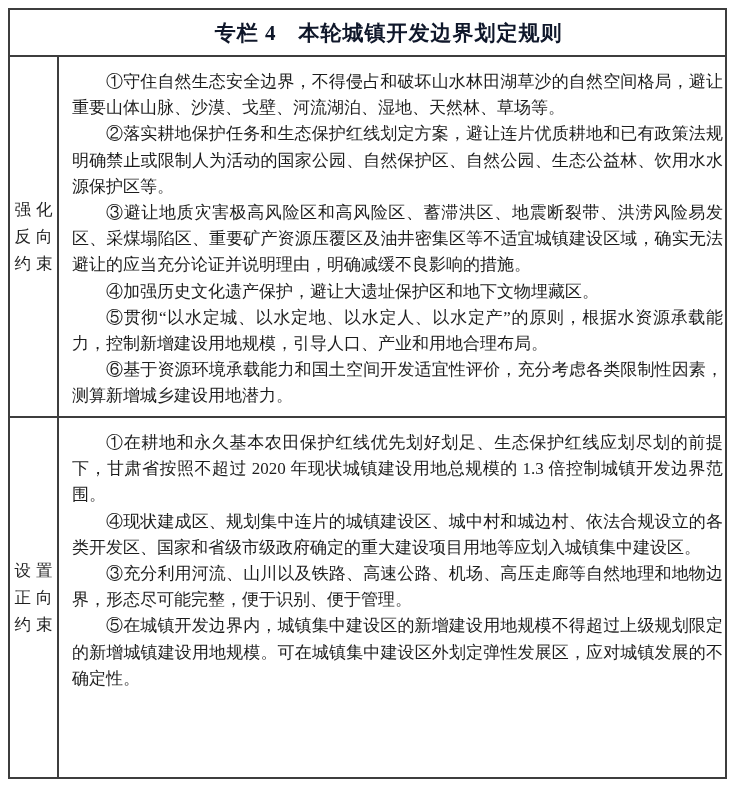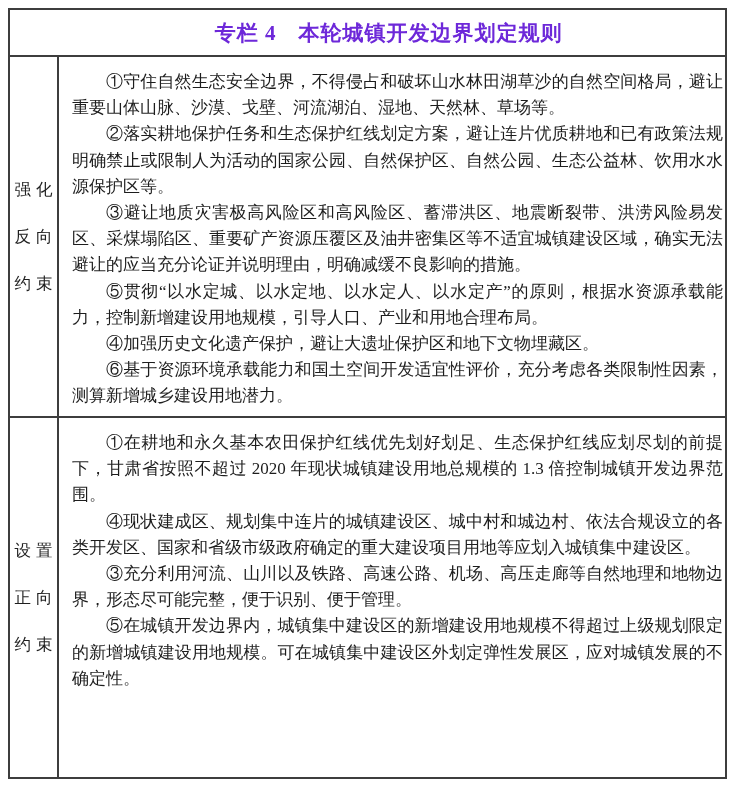--- a/index.html
+++ b/index.html
@@ -30,21 +30,21 @@
   .title-row {
     height: 45px;
     flex: 0 0 45px;
     border-bottom: 2px solid #3d3d3d;
     display: flex;
     align-items: center;
     justify-content: center;
     font-weight: bold;
     font-size: 21px;
     letter-spacing: 1px;
-    color: #6d28d9;
+    color: #0f172a;
     padding-left: 42px;
   }
   .rows {
     flex: 1;
     display: flex;
     flex-direction: column;
     min-height: 0;
   }
   .row {
     flex: 1;
@@ -58,21 +58,20 @@
     flex: 0 0 47px;
     width: 47px;
     border-right: 2px solid #3d3d3d;
     display: flex;
     flex-direction: column;
     align-items: center;
     justify-content: center;
     font-size: 16.5px;
     line-height: 27px;
     color: #1f1f1f;
-    gap: 20px;
   }
   .label-line {
     letter-spacing: 5px;
     margin-right: -5px;
     white-space: nowrap;
   }
   .content-cell {
     flex: 1;
     padding: 12px 2px 8px 13px;
     min-width: 0;
@@ -98,22 +97,22 @@
   <div class="row">
     <div class="label-cell">
           <div class="label-line">强化</div>
           <div class="label-line">反向</div>
           <div class="label-line">约束</div>
         </div>
     <div class="content-cell">
           <p class="rule">①守住自然生态安全边界，不得侵占和破坏山水林田湖草沙的自然空间格局，避让重要山体山脉、沙漠、戈壁、河流湖泊、湿地、天然林、草场等。</p>
           <p class="rule">②落实耕地保护任务和生态保护红线划定方案，避让连片优质耕地和已有政策法规明确禁止或限制人为活动的国家公园、自然保护区、自然公园、生态公益林、饮用水水源保护区等。</p>
           <p class="rule">③避让地质灾害极高风险区和高风险区、蓄滞洪区、地震断裂带、洪涝风险易发区、采煤塌陷区、重要矿产资源压覆区及油井密集区等不适宜城镇建设区域，确实无法避让的应当充分论证并说明理由，明确减缓不良影响的措施。</p>
+          <p class="rule">④加强历史文化遗产保护，避让大遗址保护区和地下文物埋藏区。</p>
           <p class="rule">⑤贯彻“以水定城、以水定地、以水定人、以水定产”的原则，根据水资源承载能力，控制新增建设用地规模，引导人口、产业和用地合理布局。</p>
-          <p class="rule">④加强历史文化遗产保护，避让大遗址保护区和地下文物埋藏区。</p>
           <p class="rule">⑥基于资源环境承载能力和国土空间开发适宜性评价，充分考虑各类限制性因素，测算新增城乡建设用地潜力。</p>
         </div>
   </div>
 
   <div class="row">
     <div class="label-cell">
           <div class="label-line">设置</div>
           <div class="label-line">正向</div>
           <div class="label-line">约束</div>
         </div>

